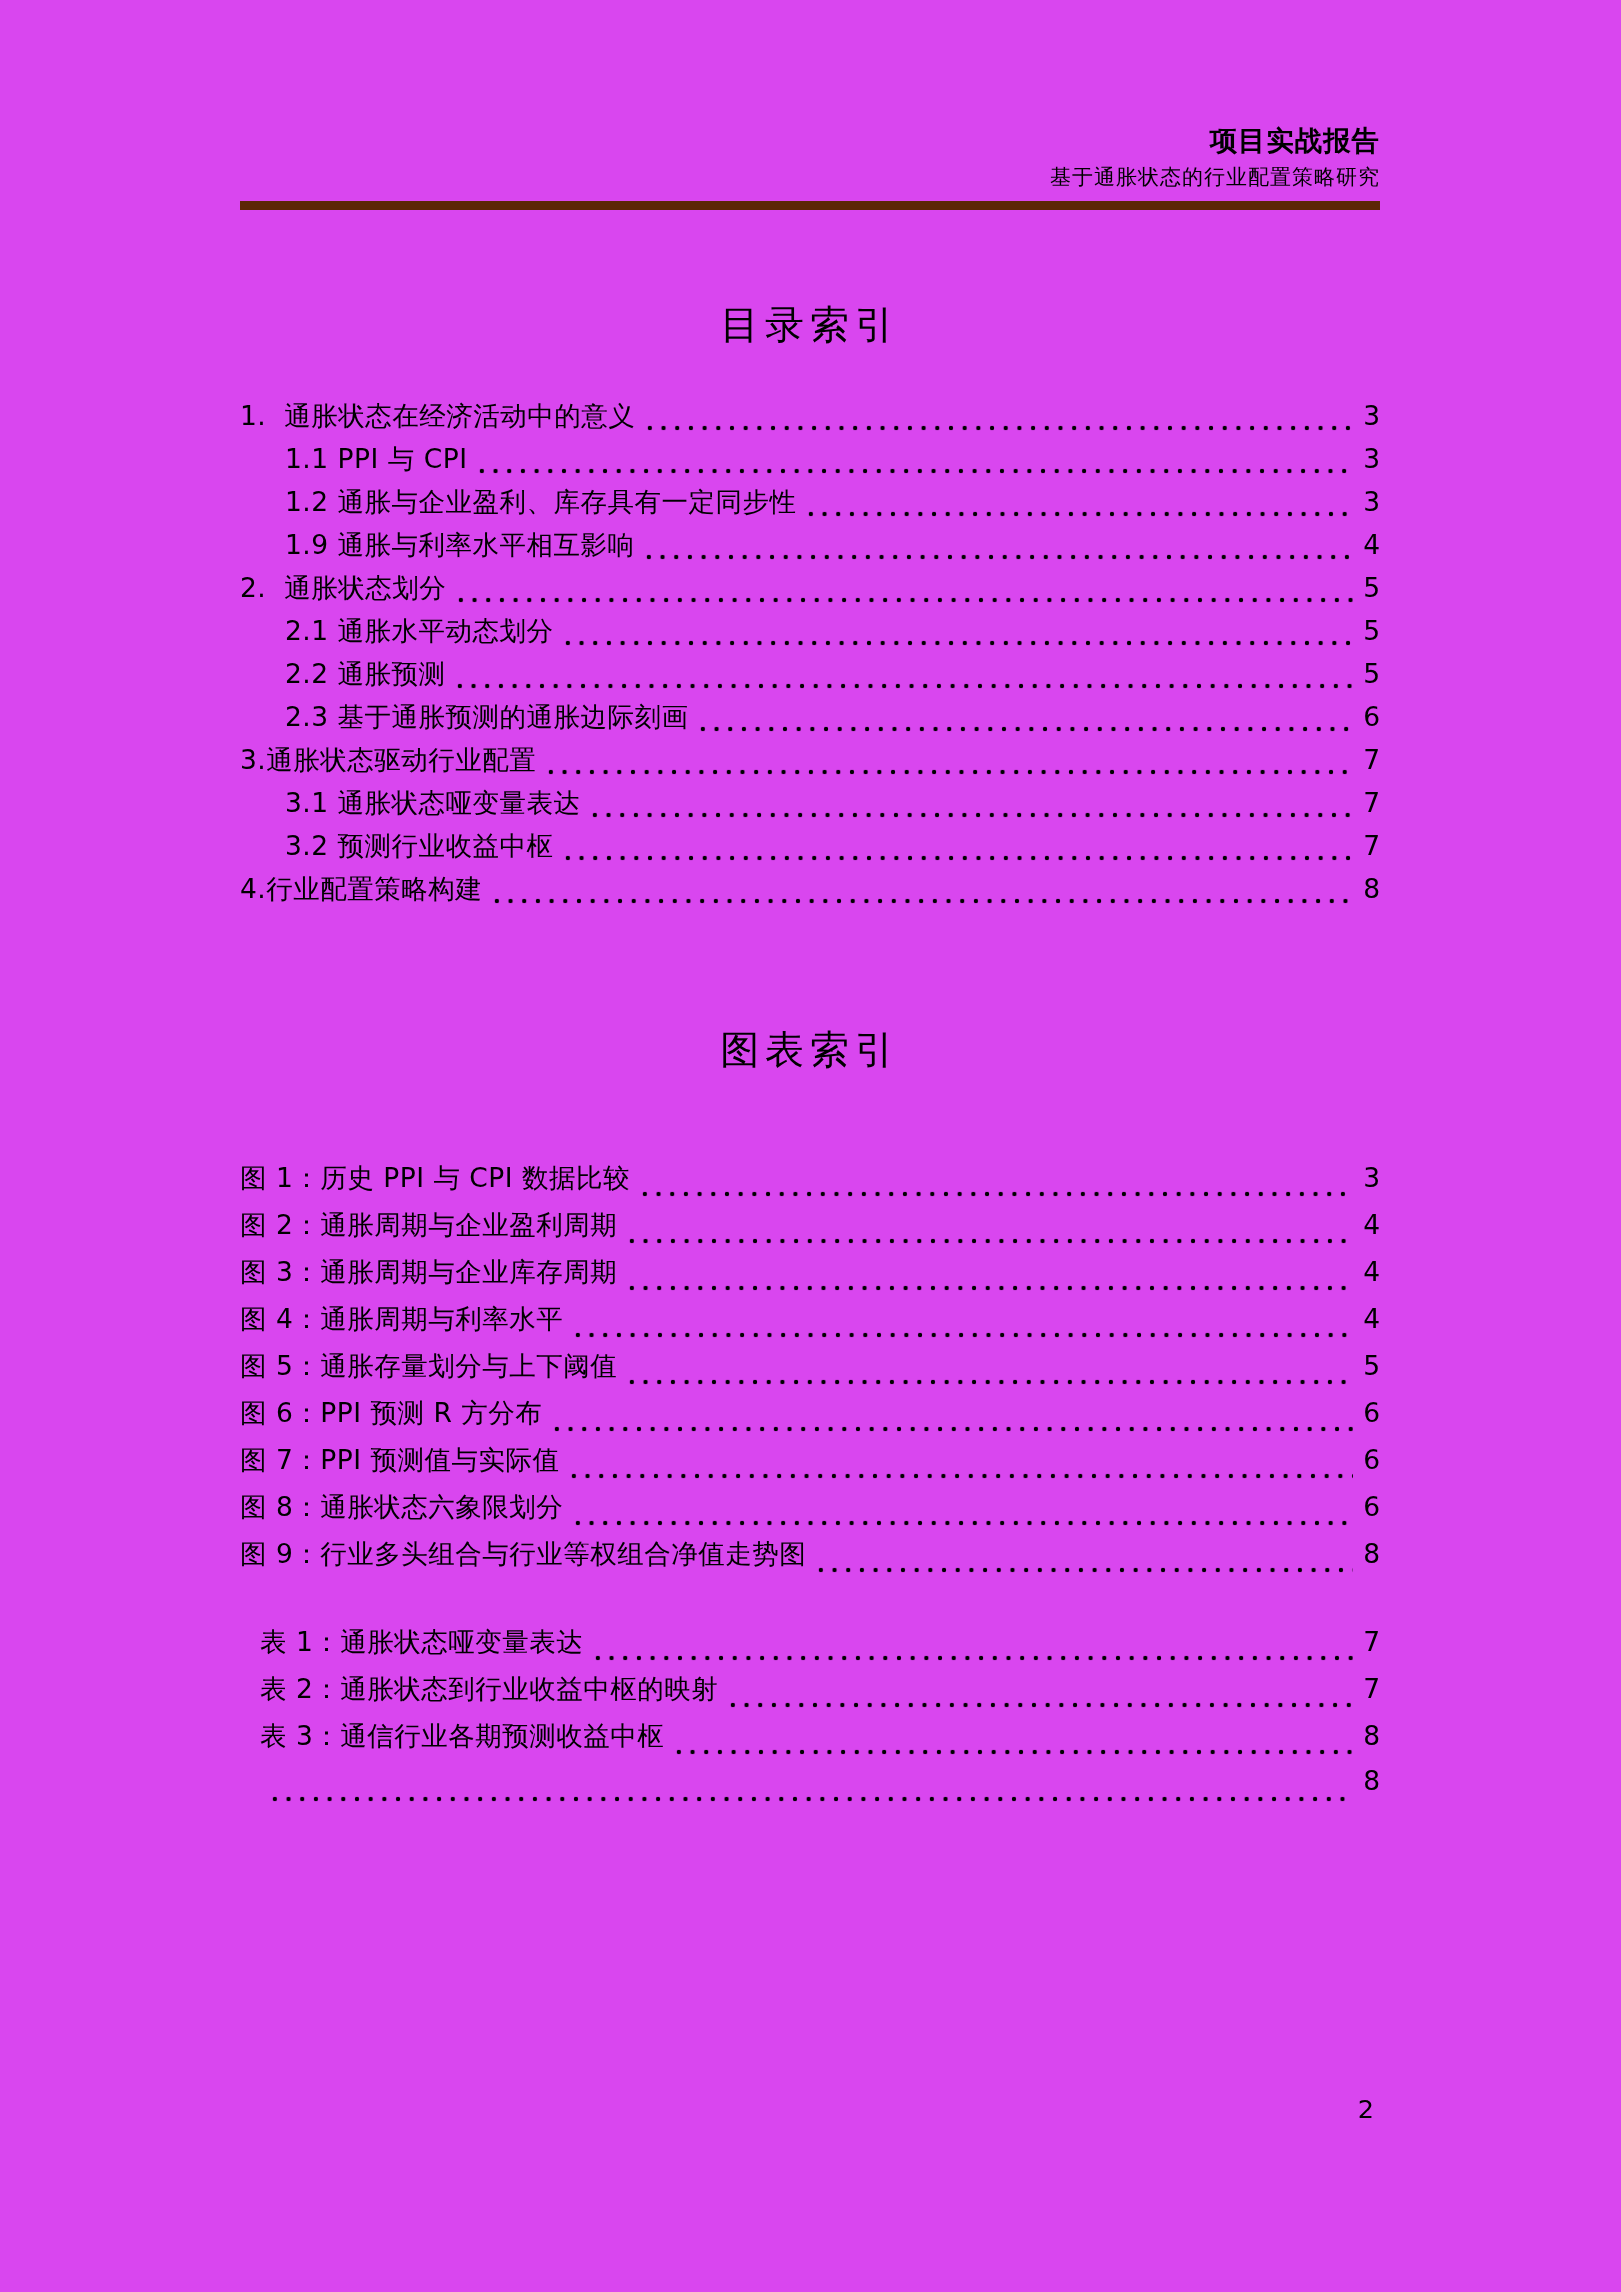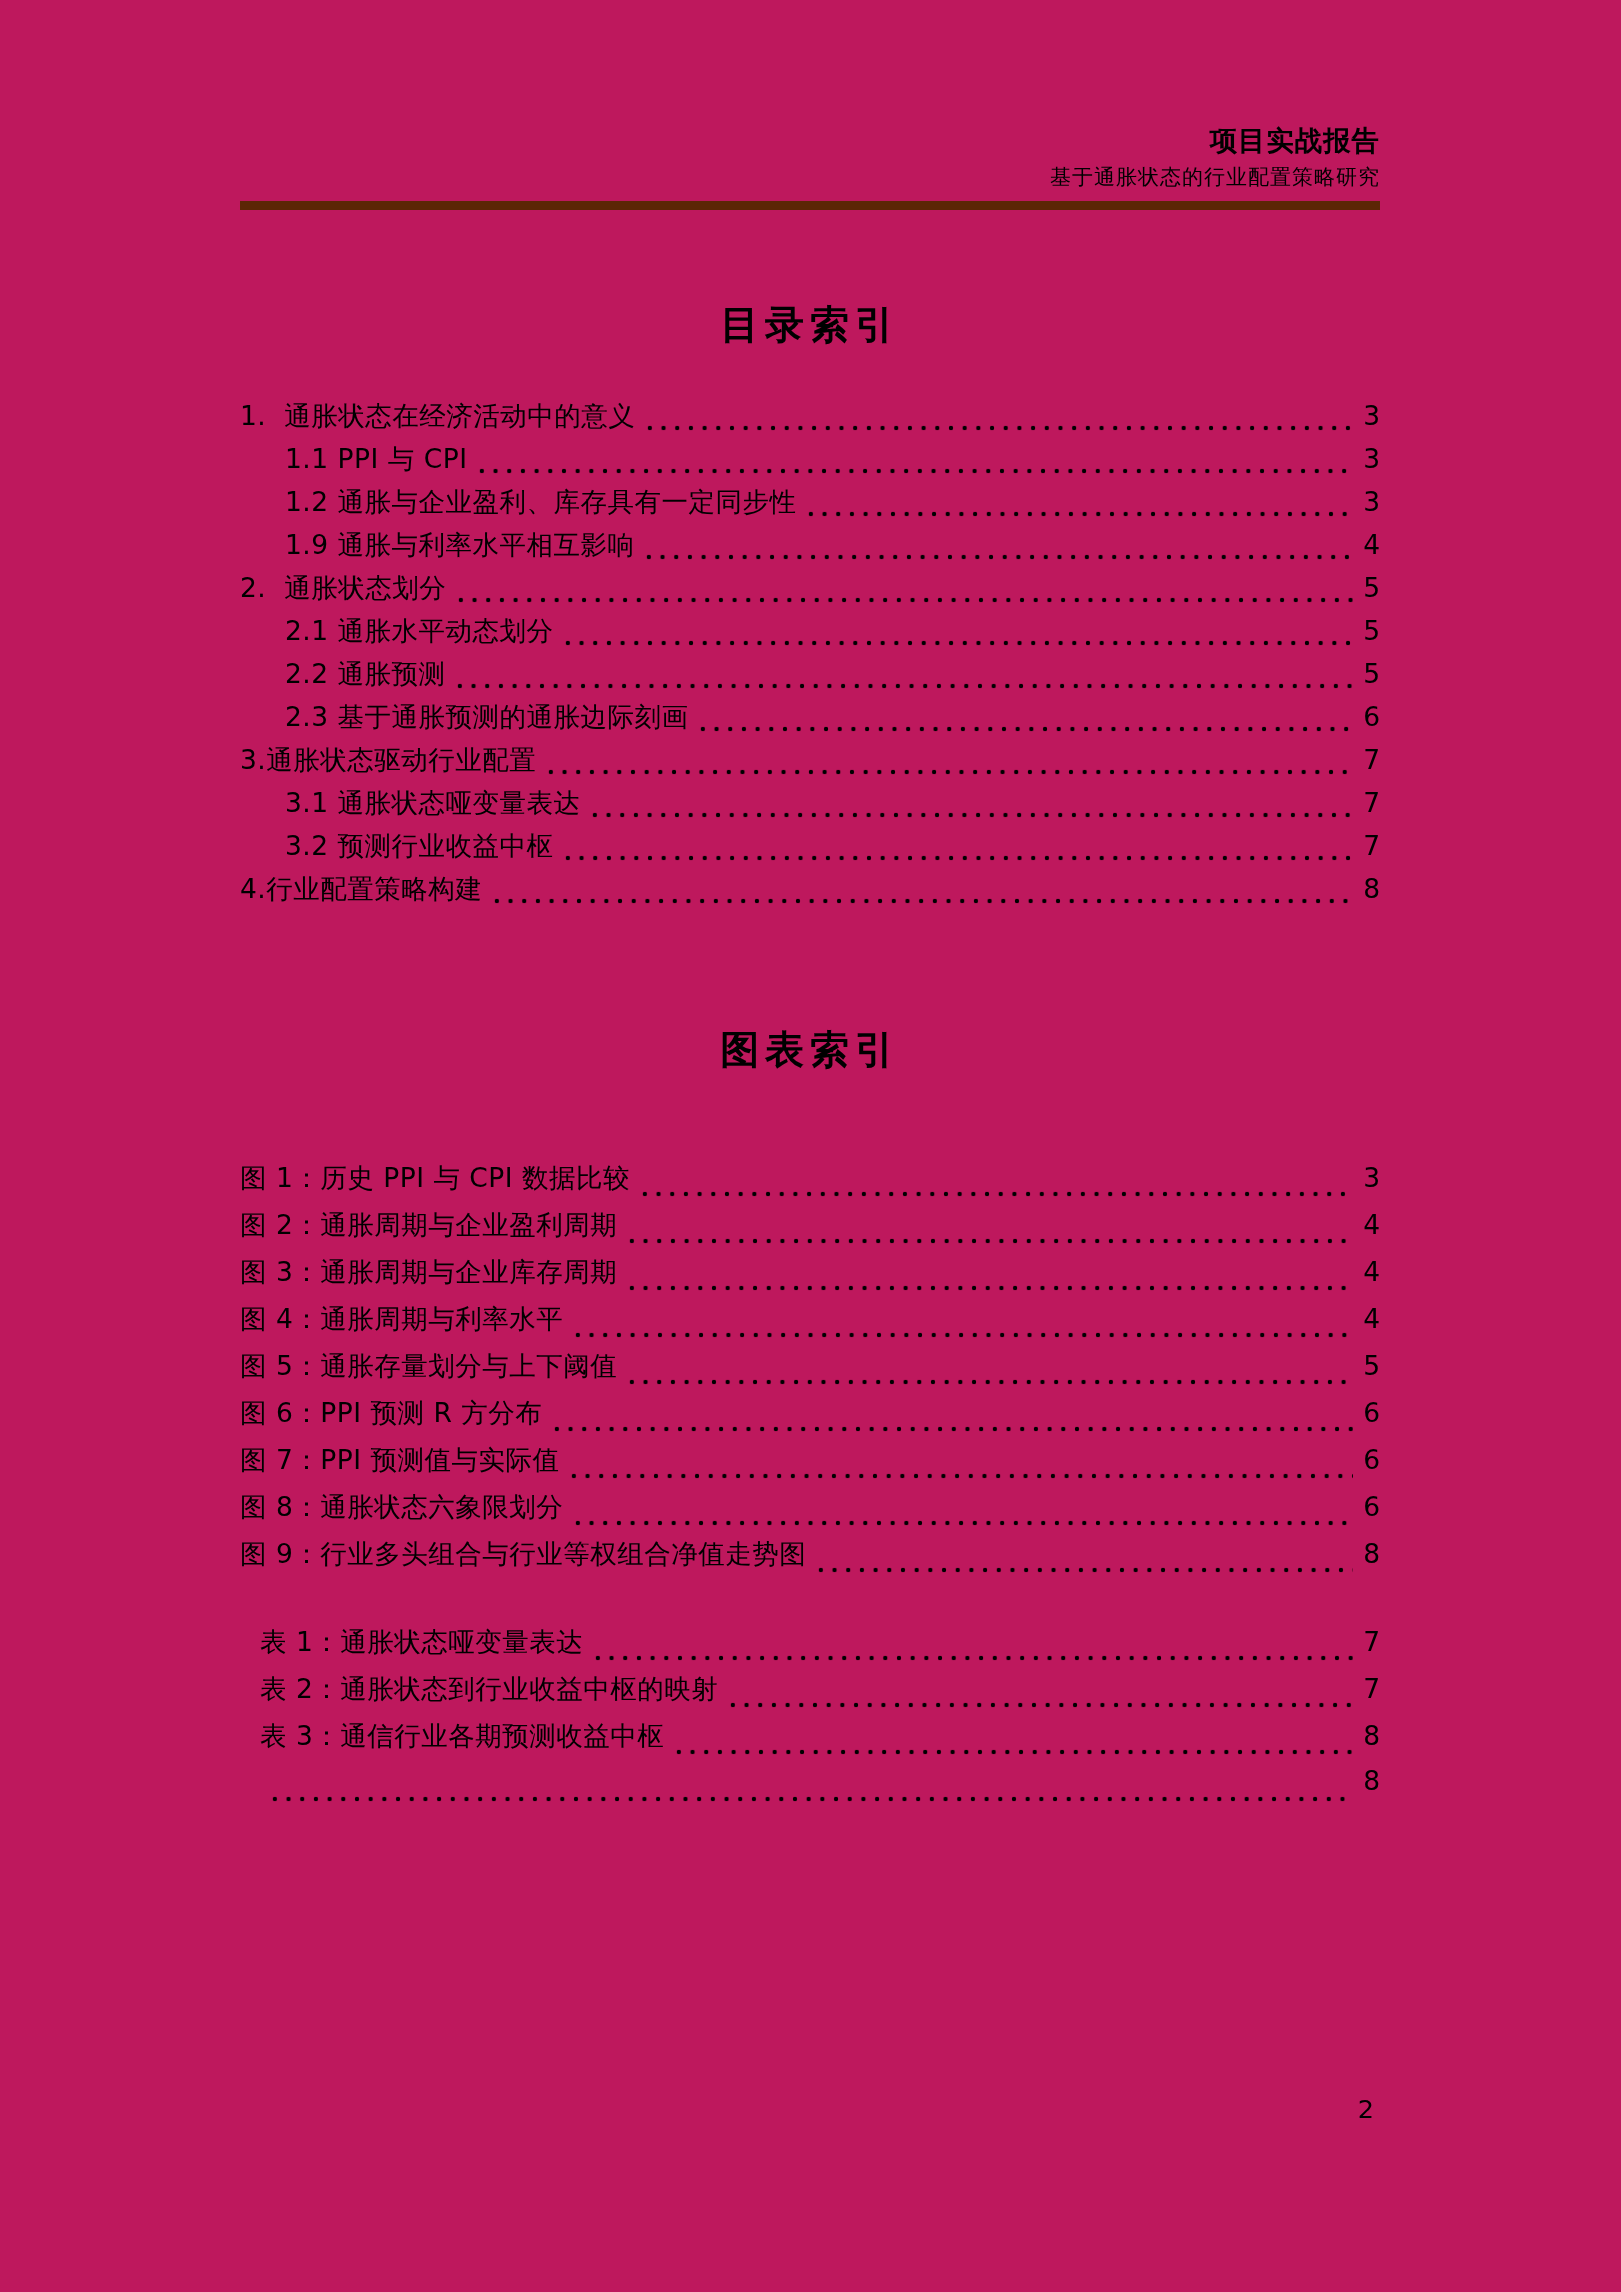--- a/index.html
+++ b/index.html
@@ -8,21 +8,21 @@
     width: 1621px;
     height: 2293px;
     font-family: "DejaVu Sans", sans-serif;
     color: #000000;
     position: relative;
   }
   .page {
     position: relative;
     width: 1621px;
     height: 2293px;
-    background: #be185d;
+    background: #d946ef;
     overflow: hidden;
   }
   .content {
     padding: 0 241px 0 240px;
   }
   
   .header-block {
     padding-top: 123px;
     text-align: right;
   }
@@ -41,21 +41,21 @@
   .header-rule {
     margin-top: 3.9px;
     height: 8.8px;
     background: #5c2606;
   }
   
   .section-title {
     margin-top: 92px;
     text-align: center;
     font-size: 39px;
-    font-weight: bold;
+    font-weight: normal;
     line-height: 45px;
     letter-spacing: 5.9px;
   }
   .section-title.figures { margin-top: 113px; }
   
   .index-list { margin-top: 51px; }
   .index-list.figs { margin-top: 88px; }
   .index-list.tbls { margin-top: 41px; margin-left: 20px; }
   .row {
     display: flex;

